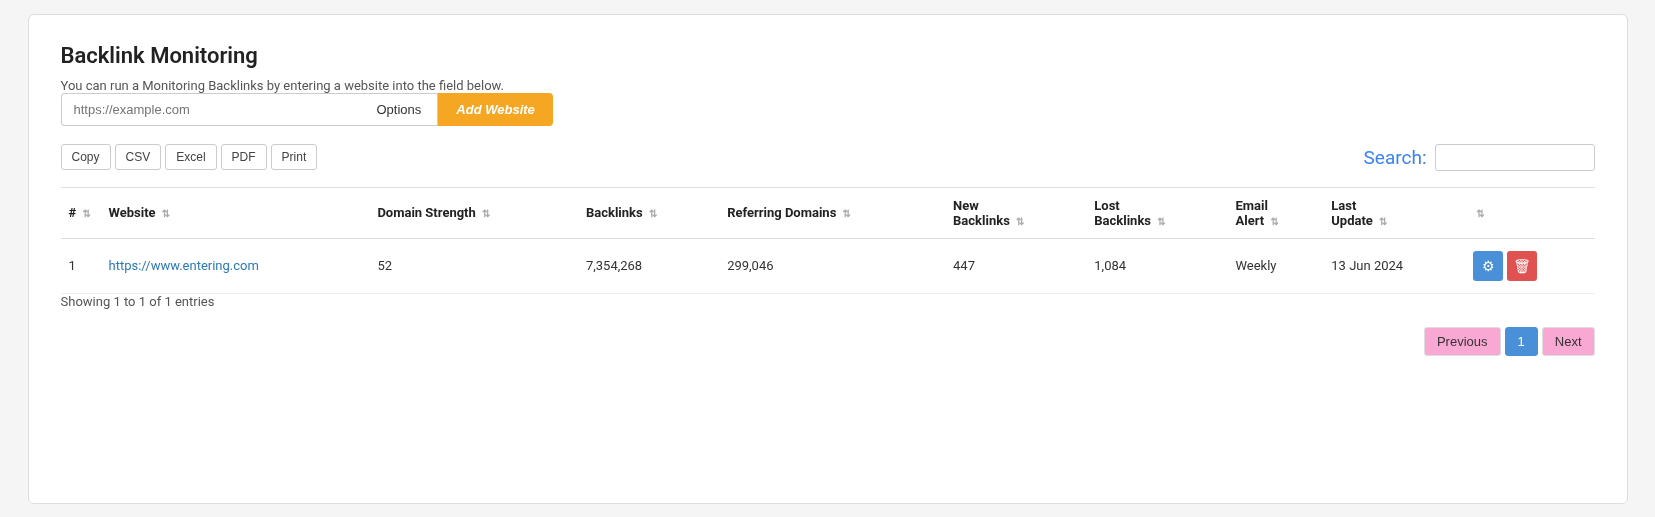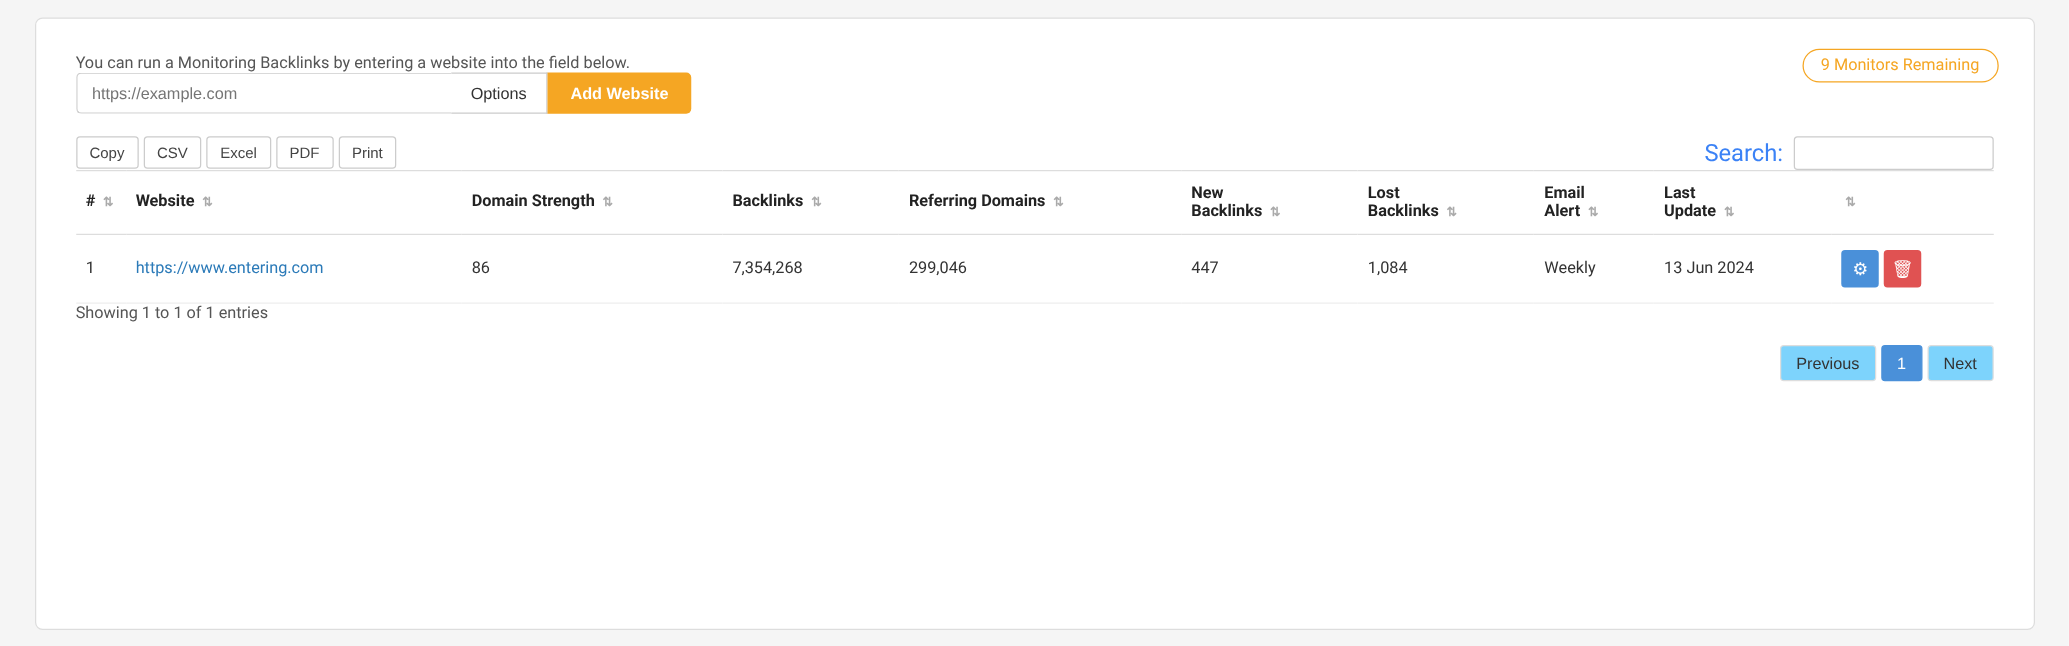--- a/index.html
+++ b/index.html
@@ -70,25 +70,27 @@
     }
     .add-website-btn {
       background: #f5a623;
       color: #fff;
       border: none;
       border-radius: 0 4px 4px 0;
       padding: 9px 18px;
       font-size: 13px;
       font-weight: 600;
       cursor: pointer;
+      font-style: italic;
     }
     .toolbar-row {
       display: flex;
       align-items: center;
       justify-content: space-between;
+      margin-bottom: 16px;
     }
     .export-btns {
       display: flex;
       gap: 4px;
     }
     .export-btn {
       border: 1px solid #ccc;
       background: #fff;
       border-radius: 3px;
       padding: 5px 10px;
@@ -184,21 +186,21 @@
     }
     .pagination-row {
       display: flex;
       justify-content: flex-end;
       align-items: center;
       gap: 4px;
       margin-top: 18px;
     }
     .page-btn {
       border: 1px solid #ddd;
-      background: #7dd3fc;
+      background: #f9a8d4;
       border-radius: 3px;
       padding: 6px 12px;
       font-size: 13px;
       color: #333;
       cursor: pointer;
     }
     .page-btn.active {
       background: #4a90d9;
       color: #fff;
       border-color: #4a90d9;
@@ -207,24 +209,22 @@
       color: #aaa;
       cursor: default;
     }
     th:first-child { width: 40px; }
   </style>
 </head>
 <body>
 
 <div class="card">
 
-  <div class="monitors-badge">
-    <span>9 Monitors Remaining</span>
-  </div>
-
+
+  <h1 class="page-title">Backlink Monitoring</h1>
 
   <p class="subtitle">You can run a Monitoring Backlinks by entering a website into the field below.</p>
 
   <div class="input-row">
     <input class="url-input" type="text" placeholder="https://example.com" style="">
     <button class="options-btn">
       <span>Options</span>
     </button>
     <button class="add-website-btn">
       <span>Add Website</span>
@@ -279,21 +279,21 @@
           <span class="sort-icon">⇅</span>
         </th>
       </tr>
     </thead>
     <tbody>
       <tr>
         <td>1</td>
         <td class="link-cell">
           <a href="#">https://www.entering.com</a>
         </td>
-        <td>86</td>
+        <td>52</td>
         <td>7,354,268</td>
         <td>299,046</td>
         <td>447</td>
         <td>1,084</td>
         <td>Weekly</td>
         <td>13 Jun 2024</td>
         <td>
           <div class="action-btns">
             <button class="btn-settings">
               <span>⚙</span>

